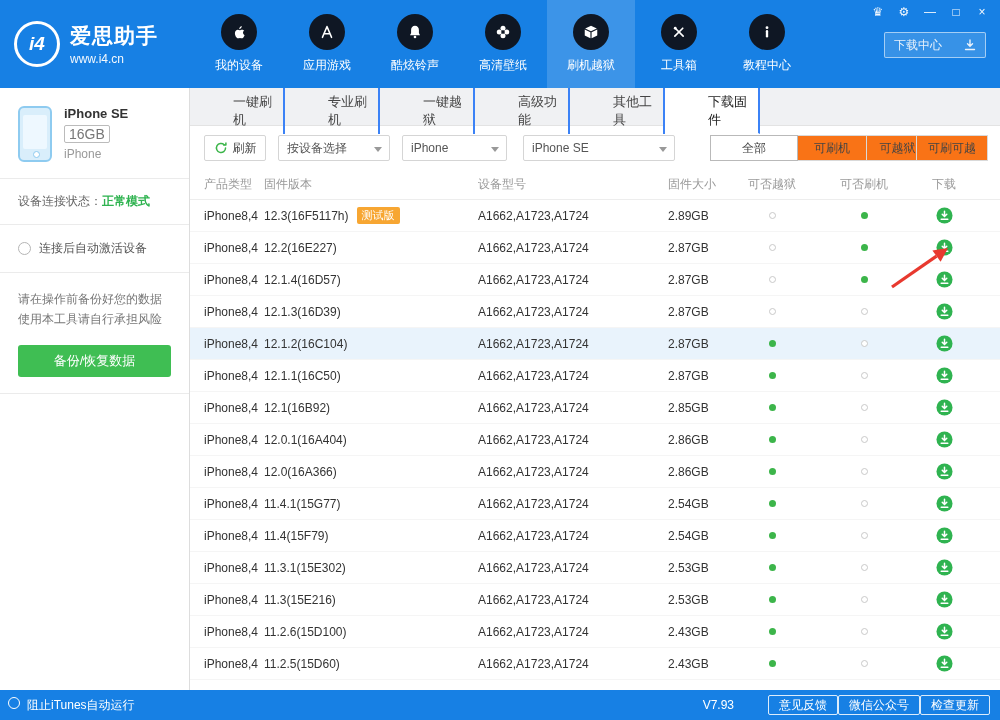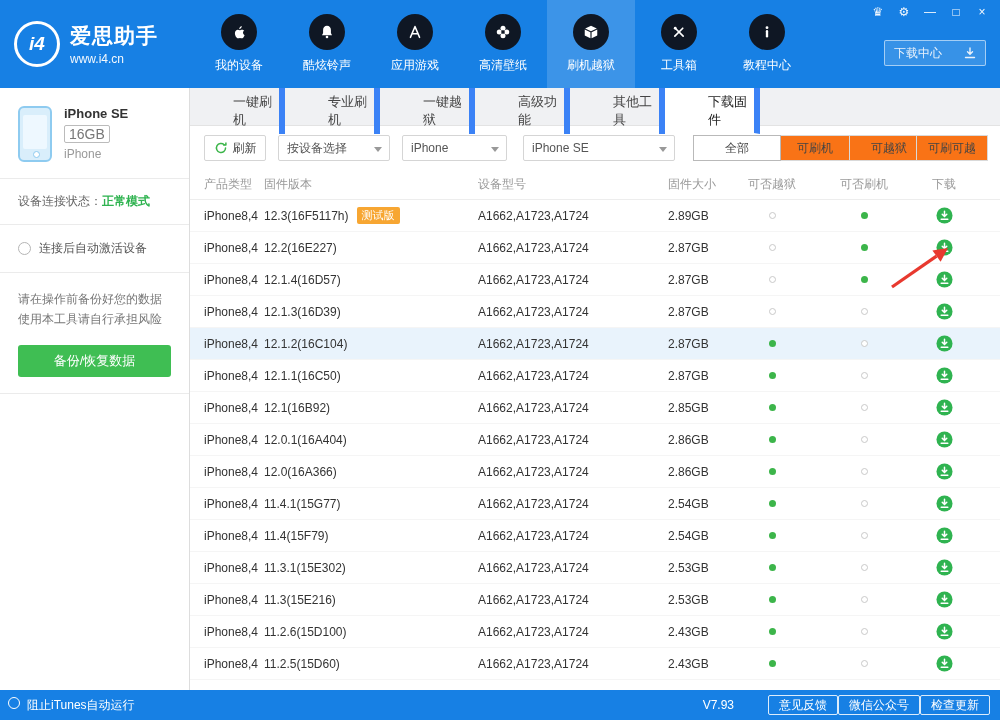--- a/index.html
+++ b/index.html
@@ -13,21 +13,21 @@
   .logo-circle{width:46px;height:46px;border:3px solid #fff;border-radius:50%;display:flex;align-items:center;justify-content:center;font-weight:bold;font-size:19px;font-style:italic;}
   .logo-txt .nm{font-size:21px;font-weight:bold;letter-spacing:1px;}
   .logo-txt .url{font-size:12px;opacity:.95;margin-top:2px;}
   .main-nav{display:flex;}
   .nav-item{width:88px;height:88px;display:flex;flex-direction:column;align-items:center;justify-content:center;gap:7px;cursor:pointer;}
   .nav-item.active{background:rgba(255,255,255,0.16);}
   .nav-ic{width:36px;height:36px;border-radius:50%;background:#0f1724;display:flex;align-items:center;justify-content:center;}
   .nav-lb{font-size:12px;}
   .win-controls{position:absolute;top:4px;right:10px;display:flex;gap:10px;align-items:center;}
   .win-controls span{width:16px;height:16px;display:flex;align-items:center;justify-content:center;font-size:12px;cursor:pointer;opacity:.95;}
-  .dl-center{position:absolute;right:14px;top:40px;width:102px;height:26px;border:1px solid rgba(255,255,255,.55);background:rgba(255,255,255,.14);border-radius:2px;display:flex;align-items:center;justify-content:center;gap:22px;color:#eaf2fb;cursor:pointer;}
+  .dl-center{position:absolute;right:14px;top:32px;width:102px;height:26px;border:1px solid rgba(255,255,255,.55);background:rgba(255,255,255,.14);border-radius:2px;display:flex;align-items:center;justify-content:center;gap:22px;color:#eaf2fb;cursor:pointer;}
 
   
   .content{flex:1;display:flex;min-height:0;}
   .sidebar{width:190px;border-right:1px solid #ddd;background:#fff;flex:none;}
   .dev{display:flex;gap:12px;padding:18px 0 16px 18px;border-bottom:1px solid #ebebeb;}
   .phone{width:34px;height:56px;border:2px solid #8ecbf0;border-radius:6px;background:#d9eefb;position:relative;}
   .phone:before{content:"";position:absolute;left:3px;right:3px;top:7px;bottom:11px;background:#eef8ff;border-radius:2px;}
   .phone:after{content:"";position:absolute;left:50%;bottom:2px;width:5px;height:5px;margin-left:-2.5px;border:1px solid #8ecbf0;border-radius:50%;background:#fff;}
   .dev-name{font-size:13px;font-weight:bold;color:#333;}
   .dev-cap{display:inline-block;border:1px solid #bbb;color:#777;font-size:14px;padding:0 4px;border-radius:2px;margin-top:4px;}
@@ -35,31 +35,31 @@
   .status{padding:14px 18px;border-bottom:1px solid #ebebeb;color:#666;}
   .status b{color:#2fb350;font-weight:bold;}
   .autorow{padding:15px 18px;border-bottom:1px solid #ebebeb;display:flex;align-items:center;gap:8px;color:#555;cursor:pointer;}
   .radio{width:13px;height:13px;border:1px solid #b5b5b5;border-radius:50%;background:#fff;flex:none;}
   .warnblock{padding:16px 18px 6px;color:#777;line-height:20px;}
   .backup-wrap{padding:10px 18px 16px;border-bottom:1px solid #ebebeb;}
   .backup-btn{width:100%;height:32px;background:#3fbe53;color:#fff;border:none;border-radius:3px;font-size:13px;cursor:pointer;font-family:inherit;}
 
   .main{flex:1;display:flex;flex-direction:column;min-width:0;background:#fff;}
   .tabbar{height:38px;background:#f0f1f3;border-bottom:1px solid #e3e3e3;display:flex;flex:none;}
-  .tab{width:95px;height:46px;display:flex;align-items:center;justify-content:center;font-size:13px;color:#444;cursor:pointer;border-right:6px solid #3b82f6;padding-left:43px;}
+  .tab{width:95px;height:46px;display:flex;align-items:center;justify-content:center;font-size:13px;color:#444;cursor:pointer;border-right:2px solid #3b82f6;padding-left:43px;}
   .tab.active{background:#fff;border-bottom:1px solid #fff;margin-bottom:-1px;color:#222;}
   .filterbar{height:44px;display:flex;align-items:center;padding:0 12px 0 14px;gap:12px;flex:none;}
   .btn-refresh{width:62px;height:26px;border:1px solid #d5d5d5;background:#fff;border-radius:2px;display:flex;align-items:center;justify-content:center;gap:5px;cursor:pointer;color:#444;}
   .dd{height:26px;border:1px solid #d5d5d5;background:#fff;border-radius:2px;display:flex;align-items:center;padding:0 22px 0 8px;position:relative;color:#555;cursor:pointer;}
   .dd .caret{position:absolute;right:7px;top:11px;width:0;height:0;border-left:4px solid transparent;border-right:4px solid transparent;border-top:5px solid #999;}
   .dd1{width:112px;}.dd2{width:105px;margin-left:0;}.dd3{width:152px;margin-left:4px;}
   .segs{margin-left:auto;display:flex;}
   .seg{height:26px;border:1px solid #d9d9d9;background:#f97316;display:flex;align-items:center;justify-content:center;color:#444;cursor:pointer;margin-left:-1px;}
   .seg.active{background:#fff;border-color:#b9b9b9;z-index:1;}
-  .seg:nth-child(1){width:88px;margin-left:0;}.seg:nth-child(2){width:70px;}.seg:nth-child(3){width:68px;padding-left:12px;}.seg:nth-child(4){width:72px;}
+  .seg:nth-child(1){width:88px;margin-left:0;}.seg:nth-child(2){width:70px;}.seg:nth-child(3){width:51px;padding-left:12px;}.seg:nth-child(4){width:72px;}
 
   .tgrid{display:grid;grid-template-columns:60px 214px 190px 62px 84px 100px 1fr;padding-left:14px;align-items:center;}
   .thead{height:30px;color:#999;border-bottom:1px solid #ededed;flex:none;}
   .trow{height:32px;border-bottom:1px solid #f5f5f5;}
   .trow.hl{background:#e9f3fc;}
   .td{white-space:nowrap;overflow:hidden;}
   .cc{display:flex;justify-content:center;}
   .c-dl{display:flex;justify-content:center;padding-right:26px;}
   .dot{width:7px;height:7px;border-radius:50%;display:inline-block;}
   .dot.on{background:#3cb54a;}
@@ -94,34 +94,34 @@
           <span class="nav-ic">
             <svg width="20" height="20" viewBox="0 0 24 24" fill="#fff">
               <path d="M13 6.2c.8-1 2.2-1.5 2.2-1.5s.1 1.5-.7 2.5c-.8 1-2.1 1.4-2.1 1.4s-.2-1.4.6-2.4z"></path>
               <path d="M15.6 9.2c1.4 0 2.7.9 2.7.9s-1.5 1-1.5 2.9c0 2.1 1.9 2.8 1.9 2.8s-1.4 3.8-3.2 3.8c-.8 0-1.4-.5-2.3-.5-.9 0-1.6.5-2.4.5-1.8 0-3.7-3.4-3.7-6.1 0-2.6 1.8-4.1 3.4-4.1 1 0 1.8.6 2.4.6.5 0 1.5-.8 2.7-.8z"></path>
             </svg>
           </span>
           <span class="nav-lb">我的设备</span>
         </div>
         <div class="nav-item">
           <span class="nav-ic">
+            <svg width="20" height="20" viewBox="0 0 24 24" fill="none" stroke="#fff" stroke-width="1.8" stroke-linecap="round">
+              <path d="M12 5.5L6.5 18.5M12 5.5l5.5 13M8.3 14h7.4"></path>
+            </svg>
+          </span>
+          <span class="nav-lb">应用游戏</span>
+        </div>
+        <div class="nav-item">
+          <span class="nav-ic">
             <svg width="20" height="20" viewBox="0 0 24 24" fill="#fff">
               <path d="M12 4.5c-2.8 0-4.7 2.1-4.7 5v3.6L6 16h12l-1.3-2.9V9.5c0-2.9-1.9-5-4.7-5z"></path>
               <circle cx="12" cy="18" r="1.6"></circle>
             </svg>
           </span>
           <span class="nav-lb">酷炫铃声</span>
-        </div>
-        <div class="nav-item">
-          <span class="nav-ic">
-            <svg width="20" height="20" viewBox="0 0 24 24" fill="none" stroke="#fff" stroke-width="1.8" stroke-linecap="round">
-              <path d="M12 5.5L6.5 18.5M12 5.5l5.5 13M8.3 14h7.4"></path>
-            </svg>
-          </span>
-          <span class="nav-lb">应用游戏</span>
         </div>
         <div class="nav-item">
           <span class="nav-ic">
             <svg width="20" height="20" viewBox="0 0 24 24" fill="#fff">
               <circle cx="12" cy="7.5" r="3"></circle>
               <circle cx="16.5" cy="12" r="3"></circle>
               <circle cx="12" cy="16.5" r="3"></circle>
               <circle cx="7.5" cy="12" r="3"></circle>
               <circle cx="12" cy="12" r="2" fill="#0f1724"></circle>
             </svg>

